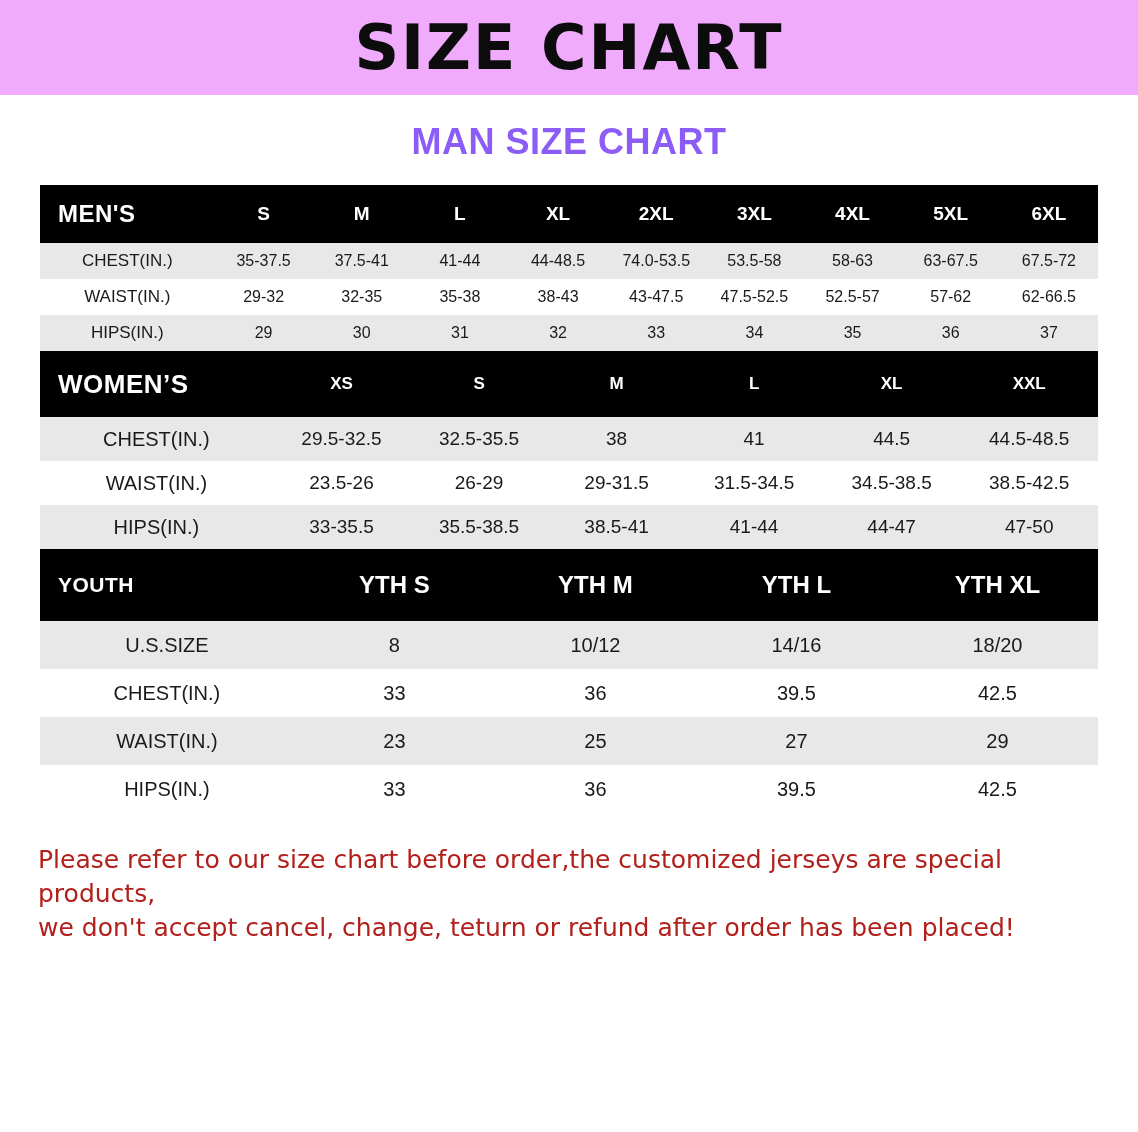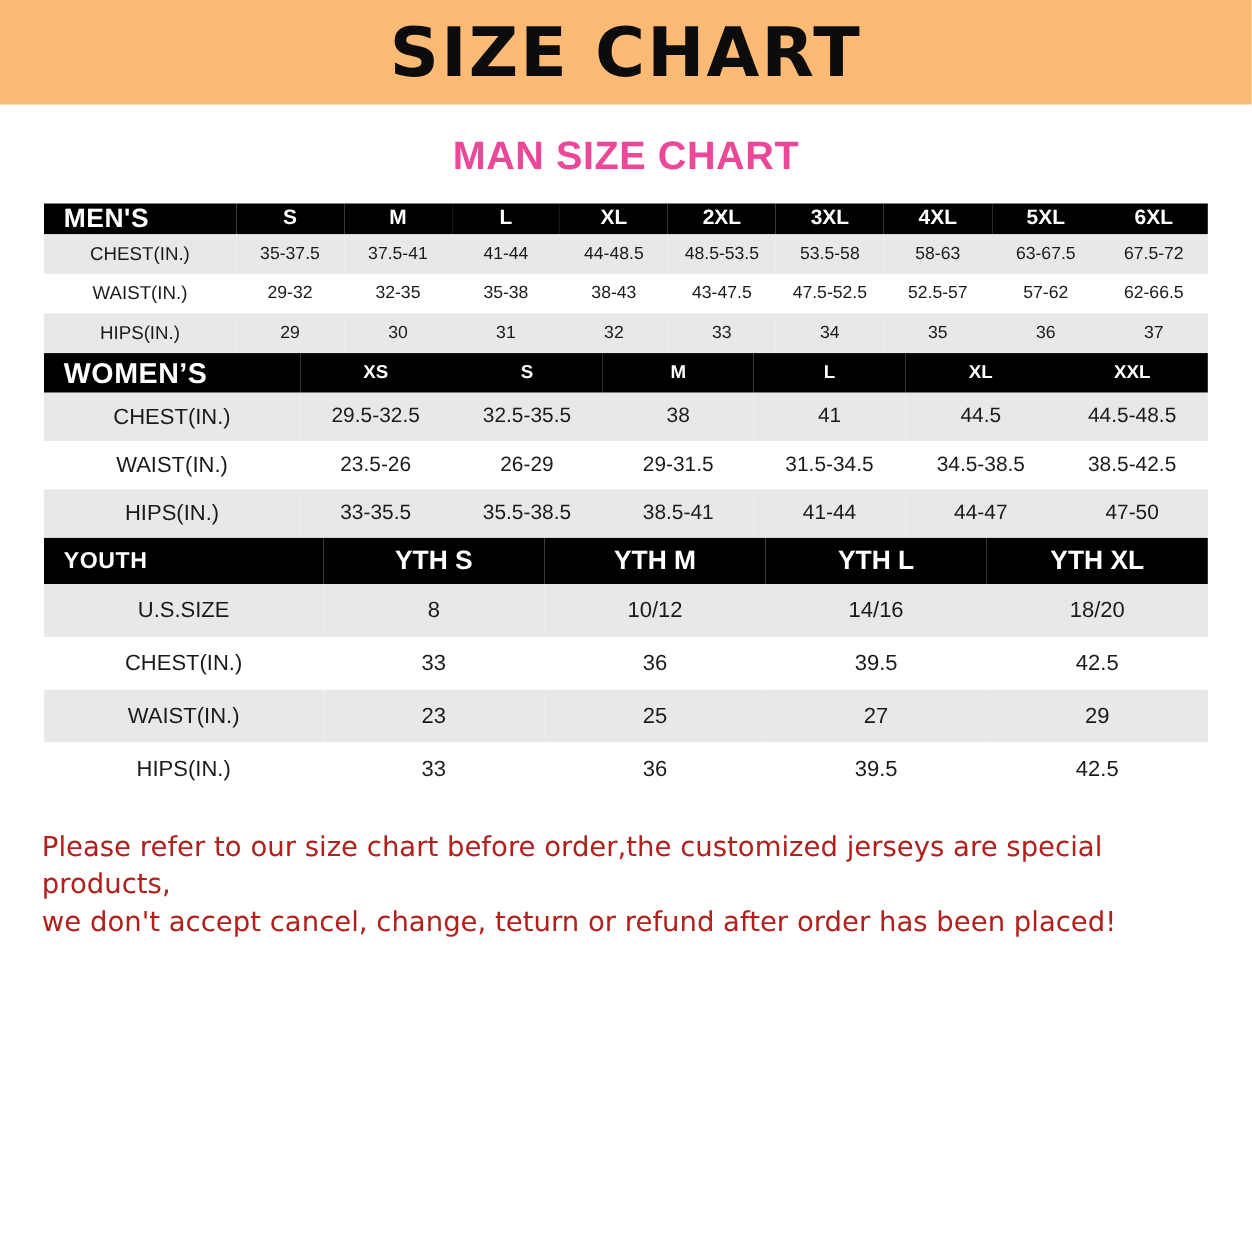--- a/index.html
+++ b/index.html
@@ -19,21 +19,21 @@
     width: 1138px;
     height: 1132px;
     background: #ffffff;
     box-sizing: border-box;
   }
 
   
   .banner {
     width: 100%;
     height: 95px;
-    background: #fdba74;
+    background: #f0abfc;
     display: flex;
     align-items: center;
     justify-content: center;
   }
   .banner-title {
     font-family: "DejaVu Sans", sans-serif;
     font-weight: bold;
     font-size: 62px;
     letter-spacing: 2px;
     color: #0c0c0c;
@@ -41,41 +41,41 @@
     text-align: center;
   }
 
   
   .section-title {
     text-align: center;
     font-family: "Liberation Sans", sans-serif;
     font-weight: bold;
     font-size: 36px;
     letter-spacing: 0.5px;
-    color: #ec4899;
+    color: #8b5cf6;
   }
   .section-title.man { margin-top: 26px; margin-bottom: 22px; }
   .section-title.women { margin-top: 44px; margin-bottom: 26px; }
   .section-title.youth { margin-top: 54px; margin-bottom: 28px; }
 
   
   .table-wrap {
     margin: 0 40px;
   }
   table.size-table {
     width: 100%;
     border-collapse: collapse;
     table-layout: fixed;
   }
   table.size-table thead th {
     background: #000000;
     color: #ffffff;
     font-weight: bold;
     text-align: center;
-    padding: 0 2px;
+    padding: 15px 2px;
   }
   table.size-table thead th.rowlabel {
     text-align: left;
     padding-left: 18px;
     letter-spacing: 0.5px;
   }
   table.size-table tbody td {
     text-align: center;
     color: #1a1a1a;
     padding: 6px 2px;
@@ -145,21 +145,21 @@
           <th>6XL</th>
         </tr>
       </thead>
       <tbody>
         <tr class="shade">
           <td class="rowlabel">CHEST(IN.)</td>
           <td>35-37.5</td>
           <td>37.5-41</td>
           <td>41-44</td>
           <td>44-48.5</td>
-          <td>48.5-53.5</td>
+          <td>74.0-53.5</td>
           <td>53.5-58</td>
           <td>58-63</td>
           <td>63-67.5</td>
           <td>67.5-72</td>
         </tr>
         <tr class="plain">
           <td class="rowlabel">WAIST(IN.)</td>
           <td>29-32</td>
           <td>32-35</td>
           <td>35-38</td>

